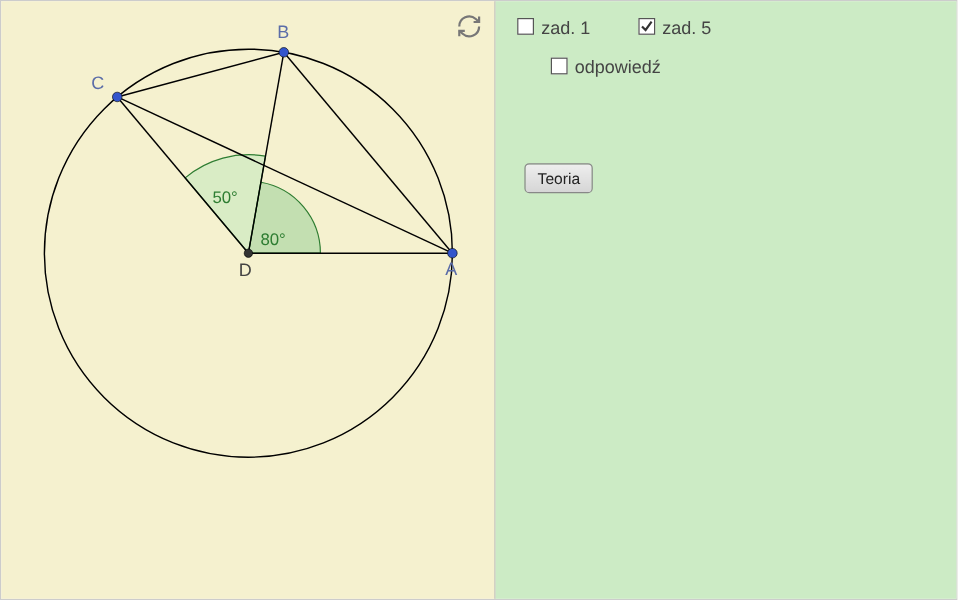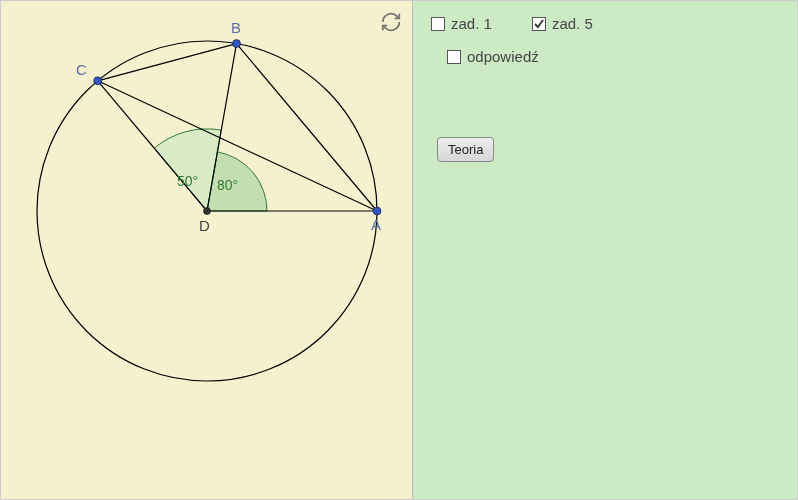--- a/index.html
+++ b/index.html
@@ -49,21 +49,20 @@
 
   
   .task-row {
     display: flex;
     gap: 40px;
     margin-bottom: 16px;
     margin-top: 2px;
   }
   .chk {
     display: inline-flex;
-    align-items: center;
     gap: 6px;
     color: #444;
   }
   .box {
     width: 14px;
     height: 14px;
     border: 1px solid #555;
     background: #fff;
     box-sizing: border-box;
     display: inline-flex;
@@ -71,21 +70,21 @@
     justify-content: center;
     line-height: 10px;
   }
   .box .tick { display:block; }
   .title-line {
     font-weight: bold;
     color: #111;
     margin-bottom: 40px;
   }
   .hint { margin-left: 8px; margin-bottom: 130px; }
-  .answer { margin-left: 16px; margin-bottom: 70px; }
+  .answer { margin-left: 28px; margin-bottom: 70px; }
   .btn-row { margin-left: 6px; display:flex; gap:40px;align-items:center; }
   .btn {
     background: linear-gradient(#eee, #d6d6d6);
     border: 1px solid #888;
     border-radius: 4px;
     padding: 4px 10px;
     font-size: 13px;
     color: #222;
     cursor: pointer;
   }
@@ -146,22 +145,22 @@
       <circle cx="235.5" cy="42.6" r="4" fill="#3355cc" stroke="#000" stroke-width="0.5"></circle>
       <circle cx="96.7" cy="79.8" r="4" fill="#3355cc" stroke="#000" stroke-width="0.5"></circle>
       <circle cx="206" cy="210" r="3.5" fill="#333" stroke="#000" stroke-width="0.5"></circle>
     </svg>
 
     <div class="geo-label" style="left:370px; top:215px;">A</div>
     <div class="geo-label" style="left:230px; top:18px;">B</div>
     <div class="geo-label" style="left:75px; top:60px;">C</div>
     <div class="geo-label" style="left:198px; top:216px; color:#444;">D</div>
 
-    <div class="angle-label" style="left:176px; top:172px;">50°</div>
-    <div class="angle-label" style="left:216px; top:176px;">80°</div>
+    <div class="angle-label" style="left:176px; top:155px;">50°</div>
+    <div class="angle-label" style="left:216px; top:190px;">80°</div>
   </div>
 
   <div class="right">
 
     <div class="task-row">
       <label class="chk">
         <span class="box"></span>
         <span>zad. 1</span>
       </label>
       <label class="chk">

